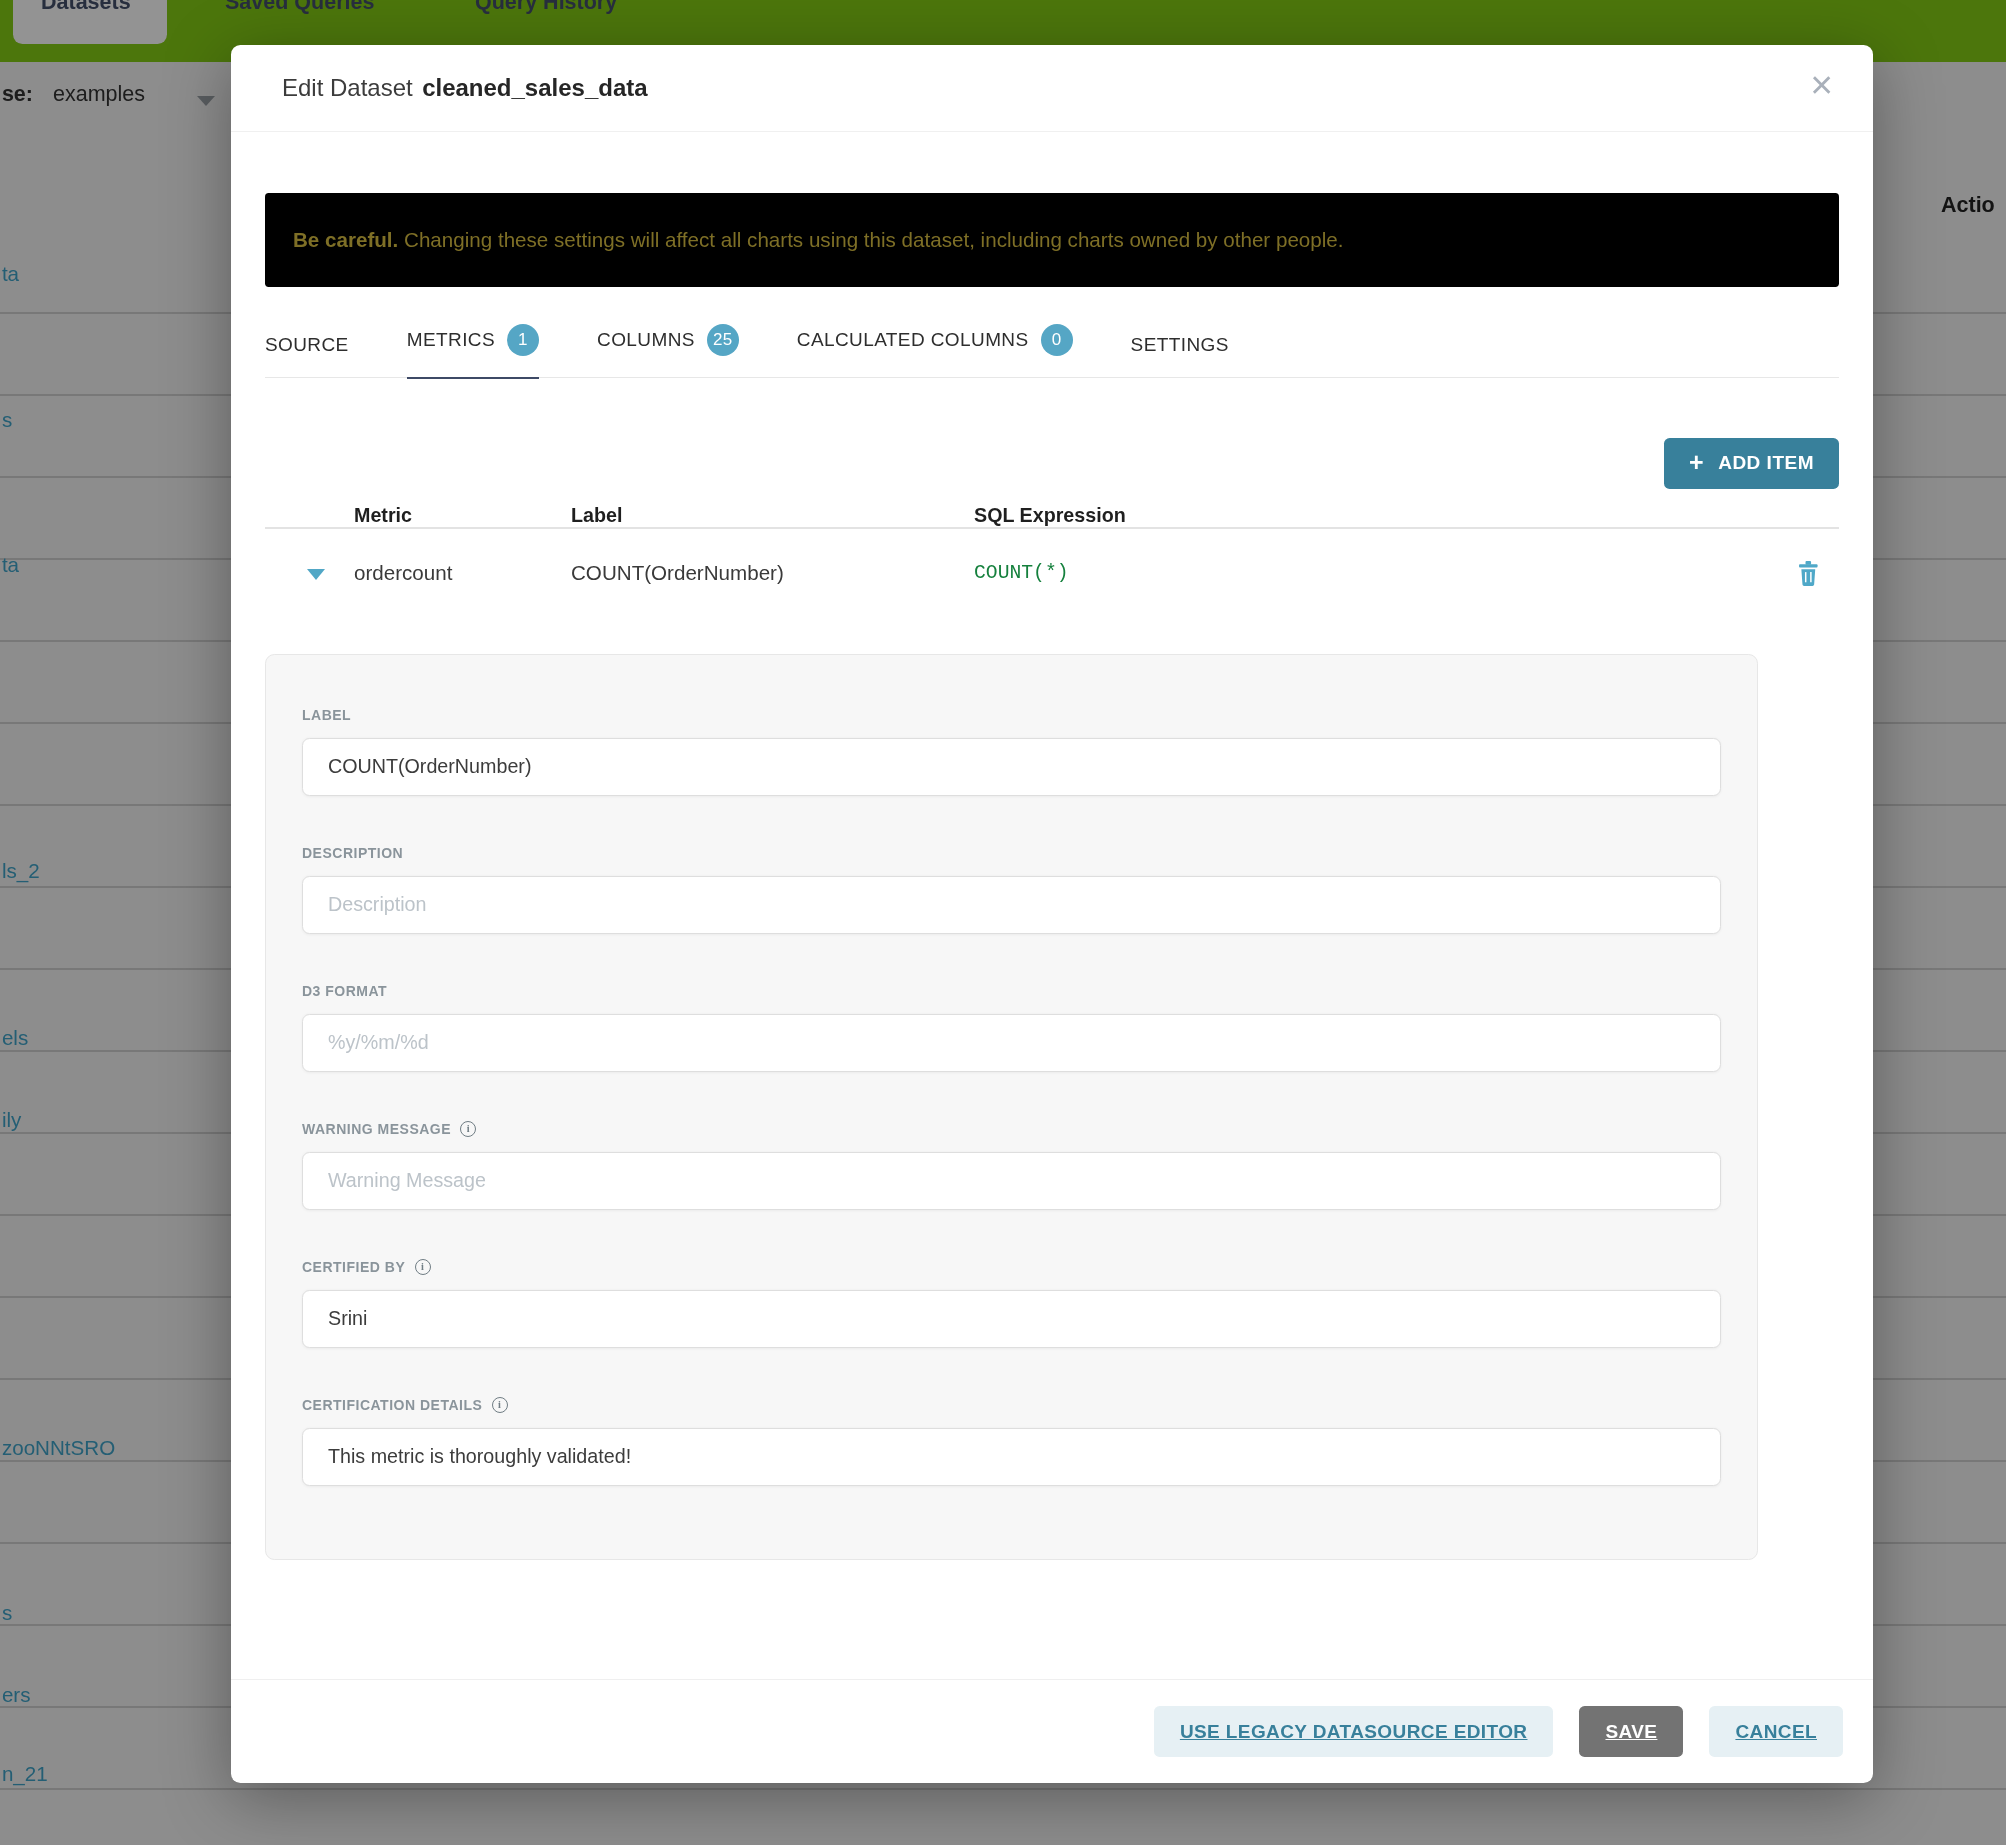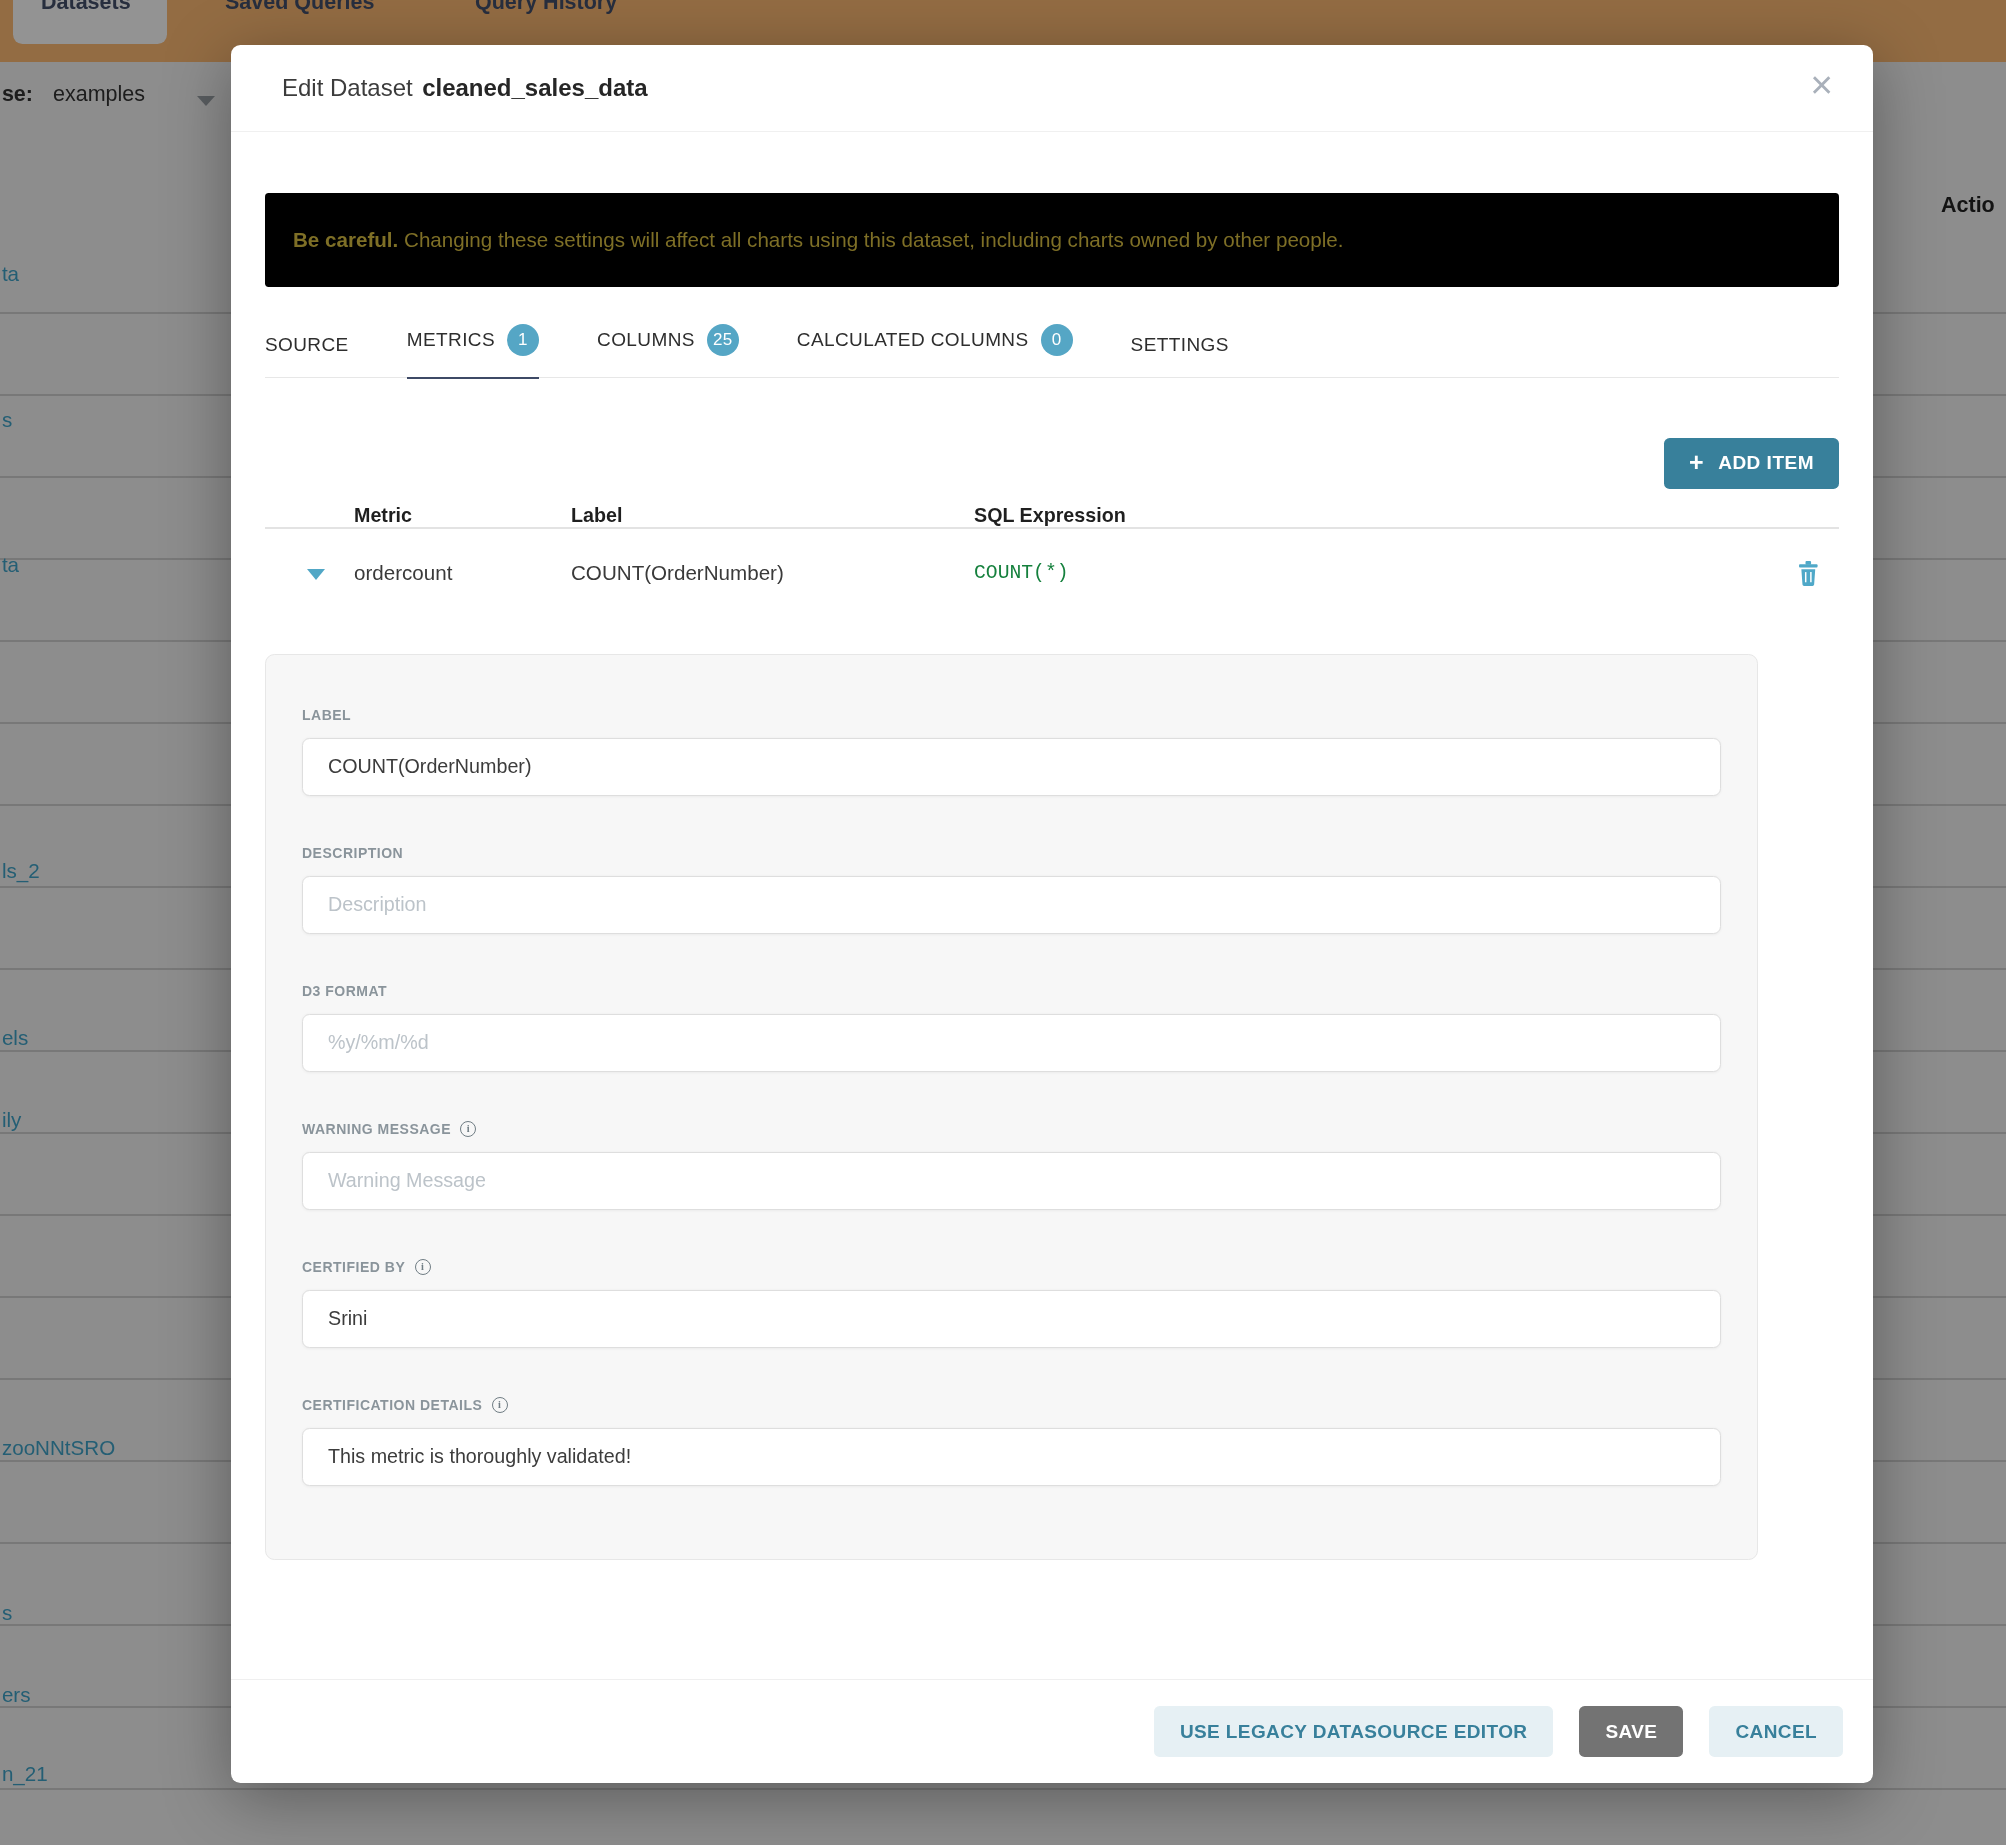--- a/index.html
+++ b/index.html
@@ -2,21 +2,21 @@
 <html style="font-size:15px"><head>
 <meta charset="utf-8">
 <style>
   html,body{margin:0;padding:0;}
   body{
     width:2007px;height:1846px;position:relative;overflow:hidden;
     font-family:"Liberation Sans",sans-serif;background:#f3f3f3;
   }
   
   .page{position:absolute;inset:0;z-index:0;}
-  .topbar{position:absolute;top:0;left:0;right:0;height:62px;background:#fdba74;}
+  .topbar{position:absolute;top:0;left:0;right:0;height:62px;background:#84cc16;}
   .nav-tab-box{position:absolute;left:13px;top:-22.5px;width:154px;height:66px;background:#fdfdfd;border-radius:9.4px;}
   .nav-label{position:absolute;top:-10.3px;font-size:21.5px;font-weight:600;color:#44506b;white-space:nowrap;}
   .nav-label.l1{left:41px;}
   .nav-label.l2{left:225px;}
   .nav-label.l3{left:475px;}
   .filter-label{position:absolute;left:1.9px;top:82px;font-size:21.5px;font-weight:700;color:#333;}
   .filter-value{position:absolute;left:53px;top:82px;font-size:21.5px;color:#333;}
   .filter-caret{position:absolute;left:197px;top:96px;width:0;height:0;
     border-left:9.4px solid transparent;border-right:9.4px solid transparent;border-top:10.3px solid #9aa0a6;}
   .actions-header{position:absolute;left:1941px;top:193px;font-size:21.5px;font-weight:700;color:#222;white-space:nowrap;}
@@ -71,21 +71,21 @@
     font-weight:700;display:inline-flex;align-items:center;justify-content:center;
     font-family:"Liberation Serif",serif;line-height:1;box-sizing:border-box;}
   .field-input{width:100%;box-sizing:border-box;height:58px;border:0.9px solid #dedede;border-radius:7.5px;
     padding:0 25px;font-size:19.7px;color:#3c3c3c;font-family:inherit;background:#fff;
     box-shadow:0 0.9px 2.8px rgba(0,0,0,0.05);outline:none;}
   .field-input::placeholder{color:#bcc3c9;}
   
   .modal-footer{flex:0 0 103px;border-top:0.9px solid #efefef;display:flex;align-items:center;
     justify-content:flex-end;padding:0 30px;gap:26px;}
   .btn{height:51px;border:none;border-radius:5.6px;font-size:19px;font-weight:600;letter-spacing:0.4px;
-    padding:0 26px;cursor:pointer;font-family:inherit;white-space:nowrap;}
+    padding:0 26px;cursor:pointer;font-family:inherit;white-space:nowrap;text-decoration:underline;}
   .btn-light{background:#e6f0f4;color:#38809b;}
   .btn-primary{background:#737373;color:#fff;}
 </style>
 </head>
 <body>
 
 <div class="page">
   <div class="bg-lines"></div>
   <div class="topbar">
     <div class="nav-tab-box"></div>

